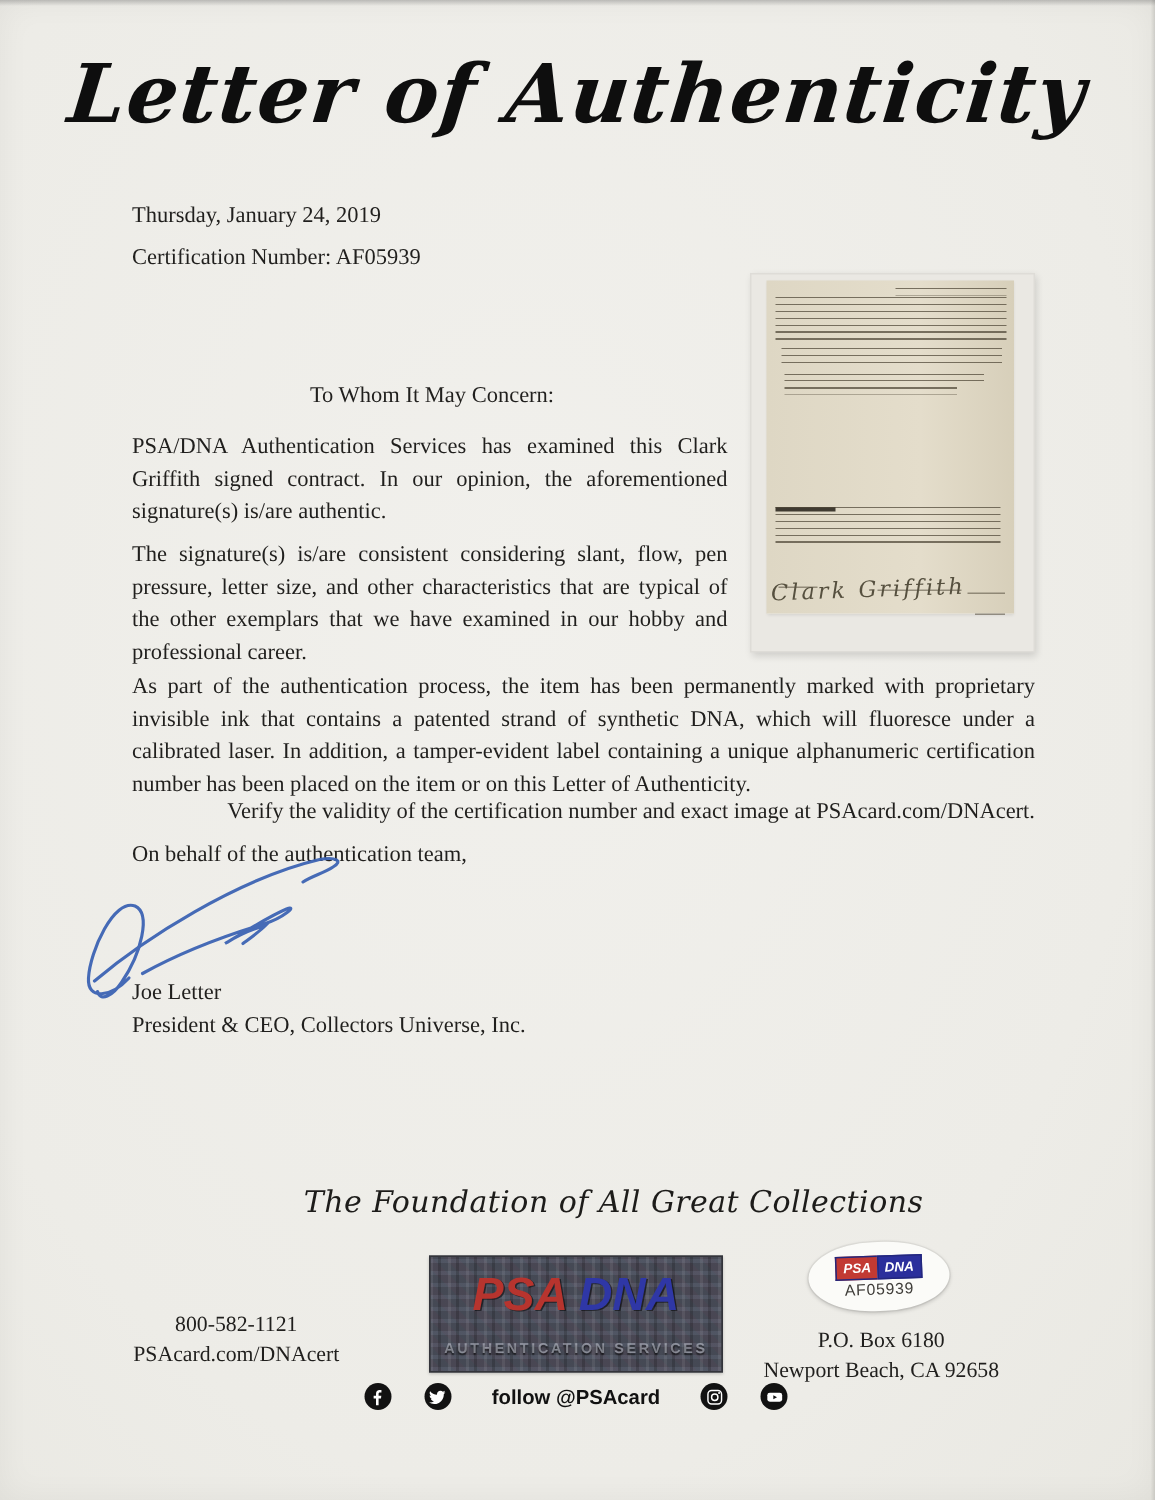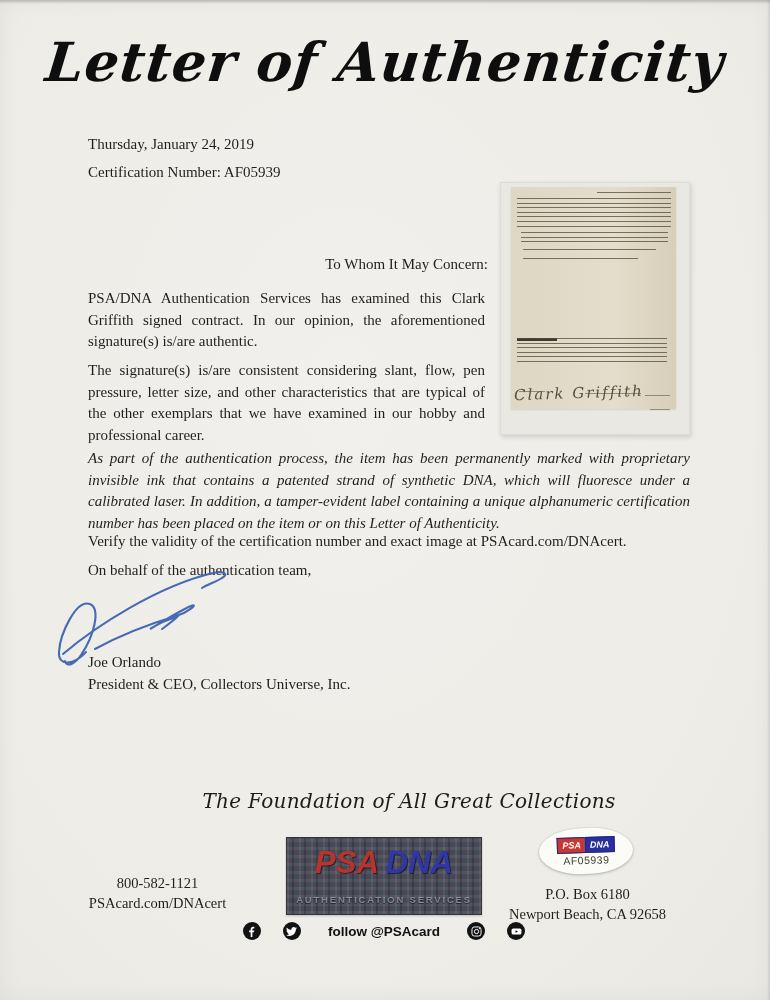--- a/index.html
+++ b/index.html
@@ -30,25 +30,25 @@
     font-size:54px; letter-spacing:1px; color:#0e0e0e;
     transform:skewX(-6deg);
   }
 
   .meta-line { left:88px; font-size:15px; }
   .date-line { top:136px; }
   .cert-line { top:164px; }
 
   
   .copy { left:88px; font-size:15px; line-height:21.5px; text-align:justify; }
-  .salutation { top:254px; width:400px; text-align:right; }
+  .salutation { top:254px; width:400px; text-align:center; }
   .para-1 { top:288px; width:397px; }
   .para-2 { top:360px; width:397px; }
-  .para-3 { top:448px; width:602px;font-style:italic; }
-  .verify-line { top:531px; width:602px; text-align:left; }
+  .para-3 { top:448px; width:602px; }
+  .verify-line { top:531px; width:602px; text-align:right; }
   .closing-line { top:560px; width:400px; text-align:left; }
   .signer-name { top:652px; width:400px; text-align:left; }
   .signer-title { top:674px; width:400px; text-align:left; }
 
   
   .ceo-sig { left:50px; top:566px; width:200px; height:105px; }
 
   
   .inset {
     left:500px; top:182px; width:190px; height:253px;
@@ -176,21 +176,21 @@
   <div class="abs copy closing-line">On behalf of the authentication team,</div>
 
   <svg class="abs ceo-sig" viewBox="0 0 200 105">
     <g fill="none" stroke="#3d64b4" stroke-width="2.1" stroke-linecap="round" opacity="0.95">
       <path d="M36,86 C24,99 8,101 9,86 C10,68 26,33 40,38 C51,43 44,70 31,89 C25,98 17,102 15,95"></path>
       <path d="M13,88 C46,60 108,20 163,7 C174,5 179,8 172,12 C166,16 158,18 152,22"></path>
       <path d="M45,83 C76,66 106,56 126,50 C139,46 149,37 141,40 C129,45 112,56 100,63 C108,58 119,53 127,51 C123,55 116,60 112,63"></path>
     </g>
   </svg>
 
-  <div class="abs copy signer-name">Joe Orlando</div>
+  <div class="abs copy signer-name">Joe Letter</div>
   <div class="abs copy signer-title">President &amp; CEO, Collectors Universe, Inc.</div>
 
   <div class="abs tagline">The Foundation of All Great Collections</div>
 
   <div class="abs contact contact-left">
     <div>800-582-1121</div>
     <div>PSAcard.com/DNAcert</div>
   </div>
 
   <div class="abs hologram">

